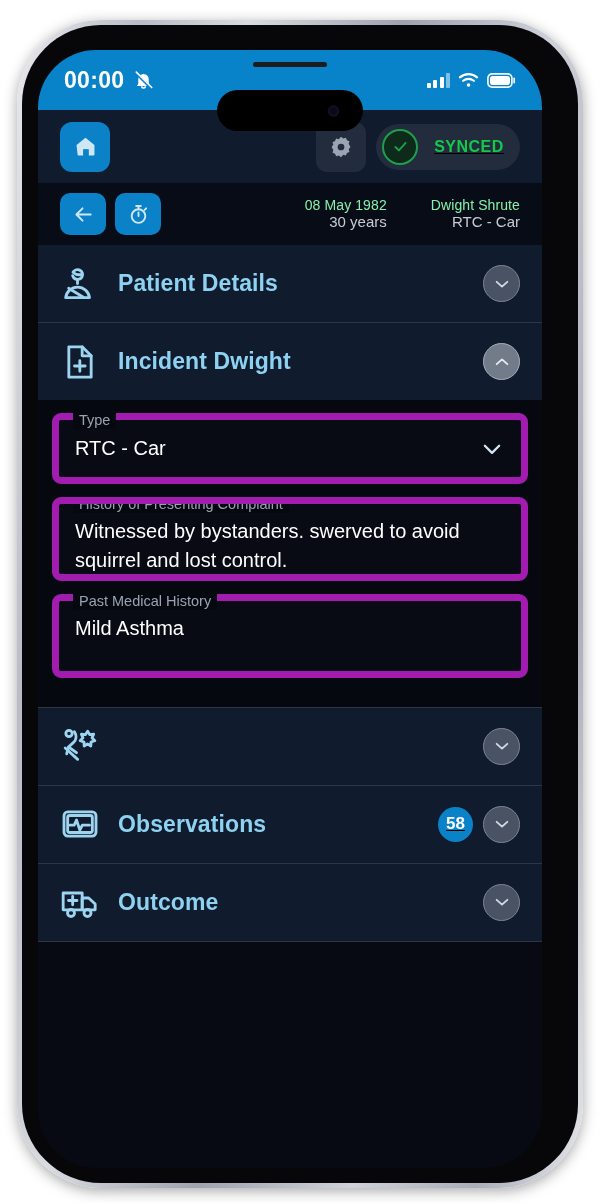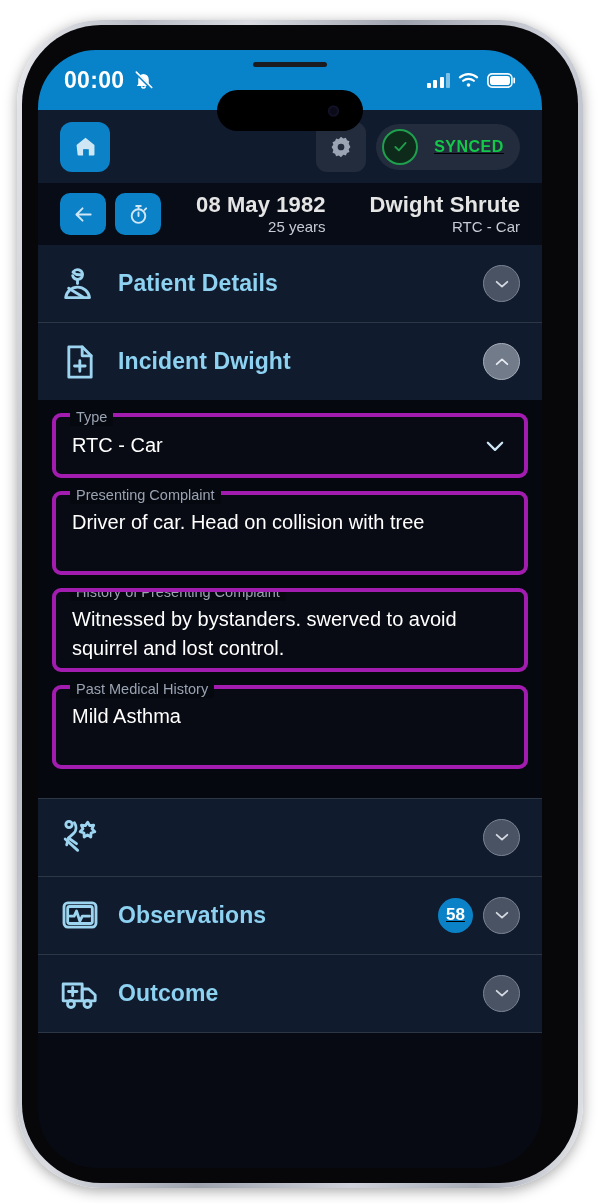--- a/index.html
+++ b/index.html
@@ -137,21 +137,21 @@
     width:46px; height:42px; border-radius:10px;
     background:#0b82c8;
     display:flex; align-items:center; justify-content:center;
     cursor:pointer; border:none; flex:0 0 auto;
   }
   #patient-bar-info {
     margin-left:auto;
     display:flex; align-items:center; gap:44px;
   }
   .pb-col { text-align:right; line-height:1.18; }
-  .pb-primary { color:#e5e5e5; font-size:22px; font-weight:bold; letter-spacing:0.1px; }
+  .pb-primary { color:#86efac; font-size:14px; font-weight:normal; letter-spacing:0.1px; }
   .pb-secondary { color:#c6cbd4; font-size:15px; }
 
   
   #accordion { background:#fca5a5; }
   .acc-section { border-bottom:1px solid #2c3645; }
   .acc-header {
     height:77px;
     background:#111b2e;
     display:flex; align-items:center;
     padding:0 22px; gap:18px;
@@ -177,21 +177,21 @@
     display:flex; align-items:center; justify-content:center;
     cursor:pointer;
   }
   .chev-btn.expanded { background:#727b89; border-color:#a6aeba; }
 
   
   .acc-body { background:#06080f; padding:13px 14px 16px; }
 
   .field {
     position:relative;
-    border:4px solid #a21caf;
+    border:7px solid #a21caf;
     border-radius:9px;
     background:#080b14;
     margin-bottom:13px;
     padding:13px 16px 12px;
   }
   .field-label {
     position:absolute;
     top:-9px; left:14px;
     background:#06080f;
     padding:0 6px;
@@ -292,21 +292,21 @@
         </button>
         <button class="sq-btn">
           <svg width="23" height="23" viewBox="0 0 24 24">
             <circle cx="12" cy="13.6" r="7.1" class="ic-w"></circle>
             <path d="M12 13.6V9.9M9.6 3.1h4.8M12 3.1v3.4M18.4 7.2l1.6-1.6" class="ic-w"></path>
           </svg>
         </button>
         <div id="patient-bar-info">
           <div class="pb-col">
             <div class="pb-primary">08 May 1982</div>
-            <div class="pb-secondary">25 years</div>
+            <div class="pb-secondary">30 years</div>
           </div>
           <div class="pb-col">
             <div class="pb-primary">Dwight Shrute</div>
             <div class="pb-secondary">RTC - Car</div>
           </div>
         </div>
       </div>
 
       <div id="accordion">
           <div class="acc-section">
@@ -351,21 +351,20 @@
             <div class="acc-body">
               <div class="field select">
                 <span class="field-label">Type</span>
                 <span class="field-value">RTC - Car</span>
                 <span>
                   <svg width="26" height="26" viewBox="0 0 24 24">
                     <path d="M5.4 9 12 15.6 18.6 9" fill="none" stroke="#cfe6f5" stroke-width="2.1" stroke-linecap="round" stroke-linejoin="round"></path>
                   </svg>
                 </span>
               </div>
-              <div class="field area"><span class="field-label">Presenting Complaint</span><span class="field-value">Driver of car. Head on collision with tree</span></div>
               <div class="field area clipped"><span class="field-label">History of Presenting Complaint</span><span class="field-value">Witnessed by bystanders. swerved to avoid squirrel and lost control.
 Hit tree at approximately 40mph.</span></div>
               <div class="field area"><span class="field-label">Past Medical History</span><span class="field-value">Mild Asthma</span></div>
             </div>
           </div>
           <div class="acc-section">
             <div class="acc-header">
               <span class="acc-icon">
                 <svg width="40" height="40" viewBox="0 0 24 24">
                   <circle cx="5.4" cy="4.5" r="1.9" class="ic"></circle>

